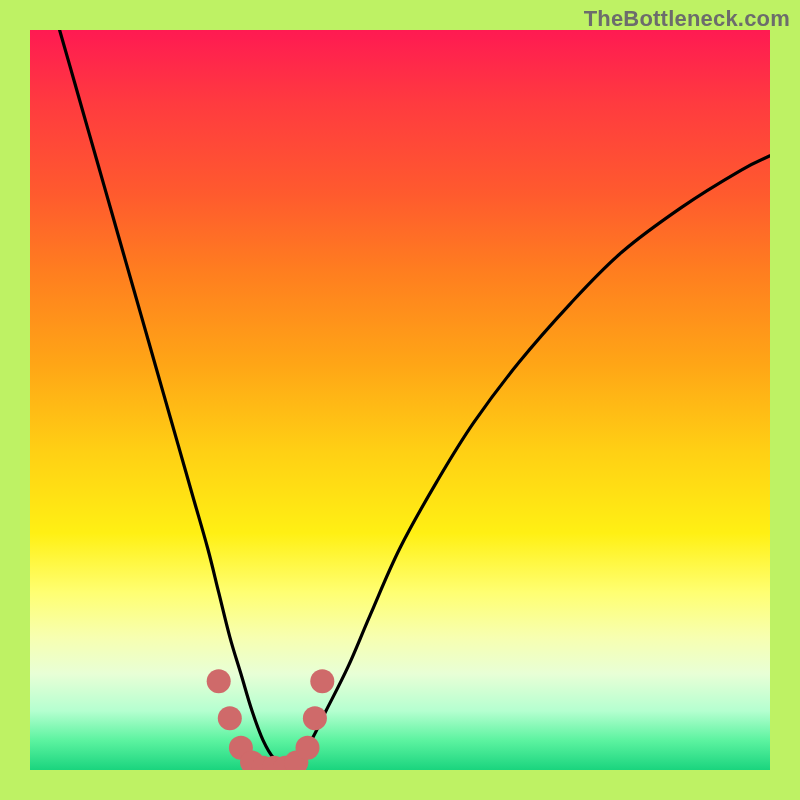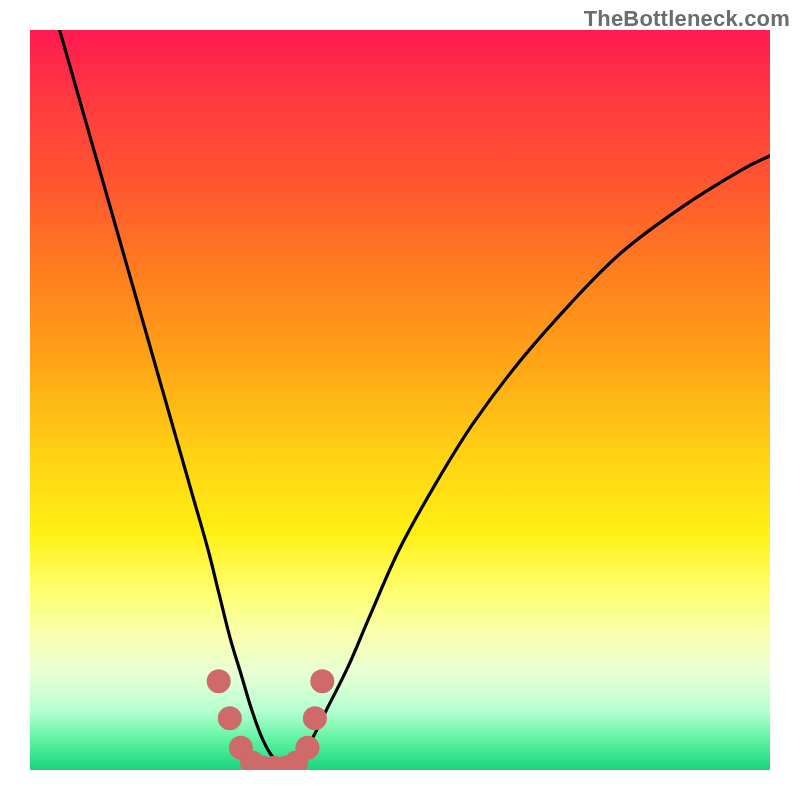--- a/index.html
+++ b/index.html
@@ -8,21 +8,21 @@
     width: 800px;
     height: 800px;
     overflow: hidden;
     background: #000;
     font-family: Arial, Helvetica, sans-serif;
   }
   .outer {
     position: relative;
     width: 800px;
     height: 800px;
-    background: #ffffff;
+    background: #bef264;
   }
   .plot {
     position: absolute;
     left: 30px;
     top: 30px;
     width: 740px;
     height: 740px;
     background: linear-gradient(
       to bottom,
       #ff1a52 0%,

